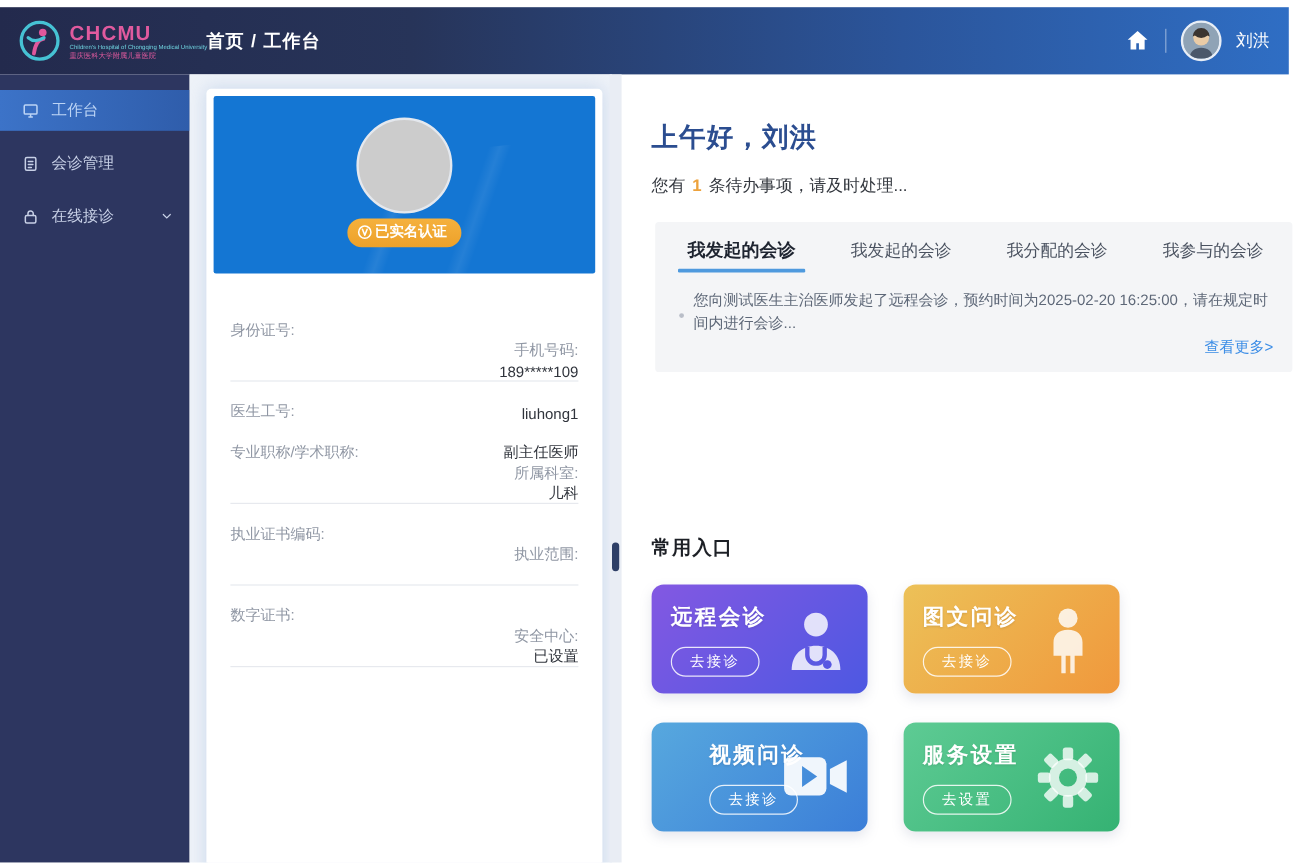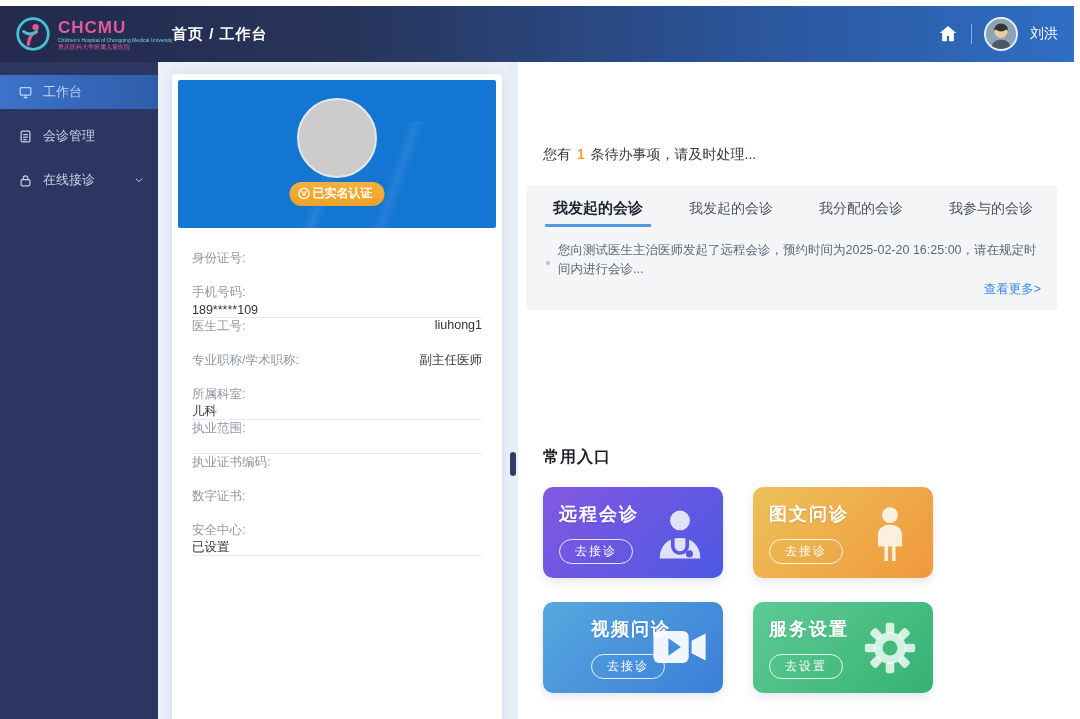--- a/index.html
+++ b/index.html
@@ -43,31 +43,31 @@
   .banner::before { content:""; position:absolute; left:-30px; bottom:-40px; width:420px; height:140px;
     background:linear-gradient(115deg,rgba(255,255,255,0) 40%,rgba(255,255,255,.08) 42%,rgba(255,255,255,0) 44%,rgba(255,255,255,0) 55%,rgba(255,255,255,.07) 57%,rgba(255,255,255,0) 59%);
     transform:rotate(-6deg); }
   .avatar-ph { position:absolute; left:50%; top:18px; transform:translateX(-50%); width:80px; height:80px;
     border-radius:50%; background:#cccccc; border:2px solid #e4e8ee; }
   .verify-badge { position:absolute; left:50%; top:102px; transform:translateX(-50%);
     background:linear-gradient(180deg,#f5b13d,#eda12a); color:#fff; font-size:12px; font-weight:bold;
     padding:3px 12px 4px 8px; border-radius:12px; display:flex; align-items:center; gap:2px; white-space:nowrap; }
   .verify-badge svg { width:13px; height:13px; }
   .fields { padding:16px 20px 0 20px; }
-  .f-row { display:flex; justify-content:space-between; align-items:flex-start; height:34px; }
+  .f-row { display:flex; justify-content:space-between; align-items:flex-end; height:34px; }
   .f-row.divided { border-bottom:1px solid #e7e9ee;flex-direction:column; }
   .f-label { color:#9097a4; font-size:12.5px; }
   .f-value { color:#30343c; font-size:12.5px; }
 
   
   .greeting { position:absolute; left:543px; top:100px; font-size:22px; font-weight:bold; color:#2b4d90; letter-spacing:1px; }
   .todo-line { position:absolute; left:543px; top:146px; font-size:14px; color:#34383f; }
   .todo-count { color:#eda23c; font-weight:bold; padding:0 2px; }
 
-  .tab-panel { position:absolute; left:526px; top:185px; width:531px; height:125px; background:#f4f5f7; border-radius:3px; }
+  .tab-panel { position:absolute; left:546px; top:185px; width:531px; height:125px; background:#f4f5f7; border-radius:3px; }
   .tabs { display:flex; align-items:flex-end; gap:46px; padding:14px 0 0 27px; }
   .tab { font-size:14px; color:#4a5260; cursor:pointer; padding-bottom:9px; position:relative; white-space:nowrap; }
   .tab.active { font-size:15px; font-weight:bold; color:#1e2430; }
   .tab.active::after { content:""; position:absolute; left:-8px; right:-8px; bottom:0; height:3px; background:#4f9ade; border-radius:1px; }
   .notice-row { display:flex; align-items:center; margin:14px 18px 0 20px; }
   .notice-dot { width:4px; height:4px; border-radius:50%; background:#b9bec8; margin:6px 8px 0 0; flex:0 0 auto; }
   .notice-text { font-size:12.5px; color:#5e6878; line-height:1.5; }
   .more-link { position:absolute; right:16px; bottom:12px; font-size:12.5px; color:#3a8ce6; cursor:pointer; }
 
   .quick-title { position:absolute; left:543px; top:447px; font-size:16px; font-weight:bold; color:#1d2026; letter-spacing:1px; }
@@ -172,43 +172,44 @@
         <span class="f-value">liuhong1</span>
       </div>
       <div class="f-row">
         <span class="f-label">专业职称/学术职称:</span>
         <span class="f-value">副主任医师</span>
       </div>
       <div class="f-row divided">
         <span class="f-label">所属科室:</span>
         <span class="f-value">儿科</span>
       </div>
+      <div class="f-row">
+        <span class="f-label">执业证书编码:</span>
+        <span class="f-value"></span>
+      </div>
       <div class="f-row divided">
         <span class="f-label">执业范围:</span>
-        <span class="f-value"></span>
-      </div>
-      <div class="f-row">
-        <span class="f-label">执业证书编码:</span>
         <span class="f-value"></span>
       </div>
       <div class="f-row">
         <span class="f-label">数字证书:</span>
         <span class="f-value"></span>
       </div>
       <div class="f-row divided">
         <span class="f-label">安全中心:</span>
         <span class="f-value">已设置</span>
       </div>
     </div>
   </div>
 
   <div class="scroll-track">
     <div class="scroll-thumb"></div>
   </div>
 
+  <div class="greeting">上午好，刘洪</div>
   <div class="todo-line">
     <span>您有</span>
     <span class="todo-count">1</span>
     <span>条待办事项，请及时处理...</span>
   </div>
 
   <div class="tab-panel">
     <div class="tabs">
       <div class="tab active">我发起的会诊</div>
       <div class="tab">我发起的会诊</div>

